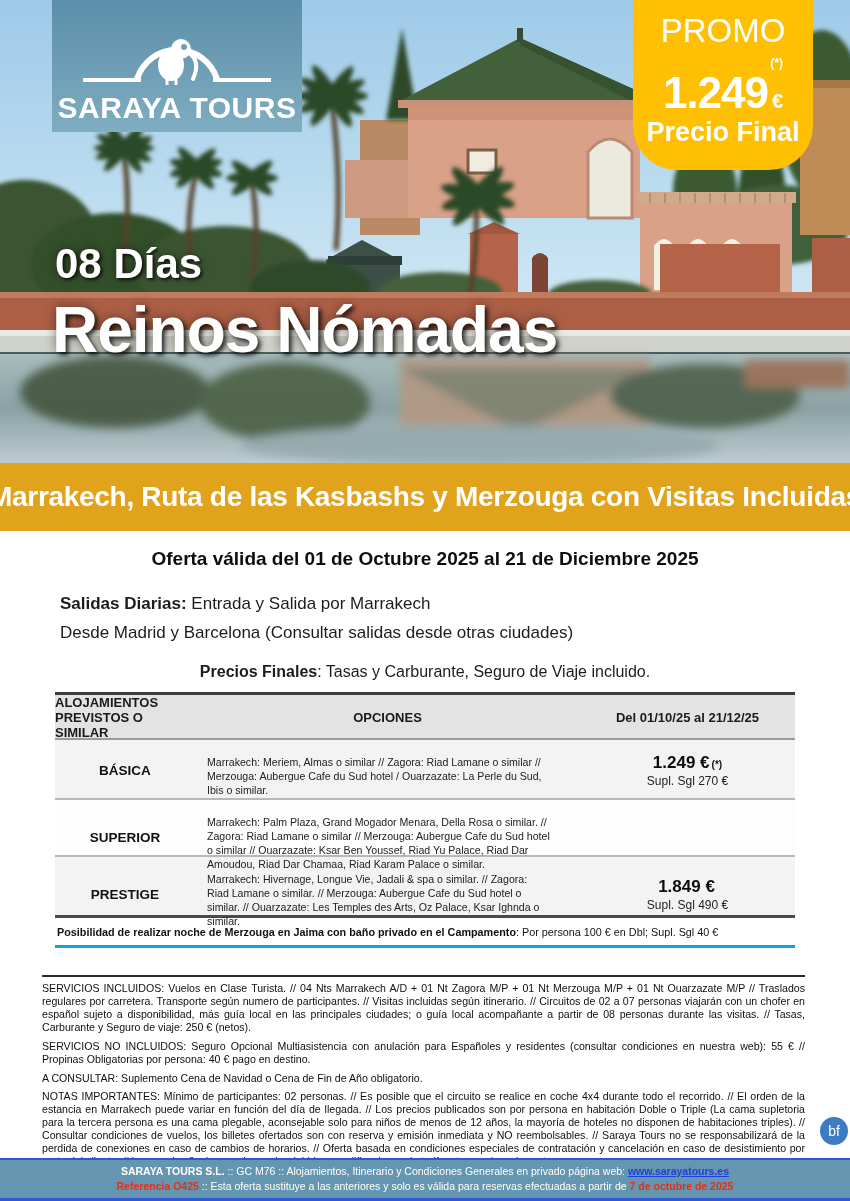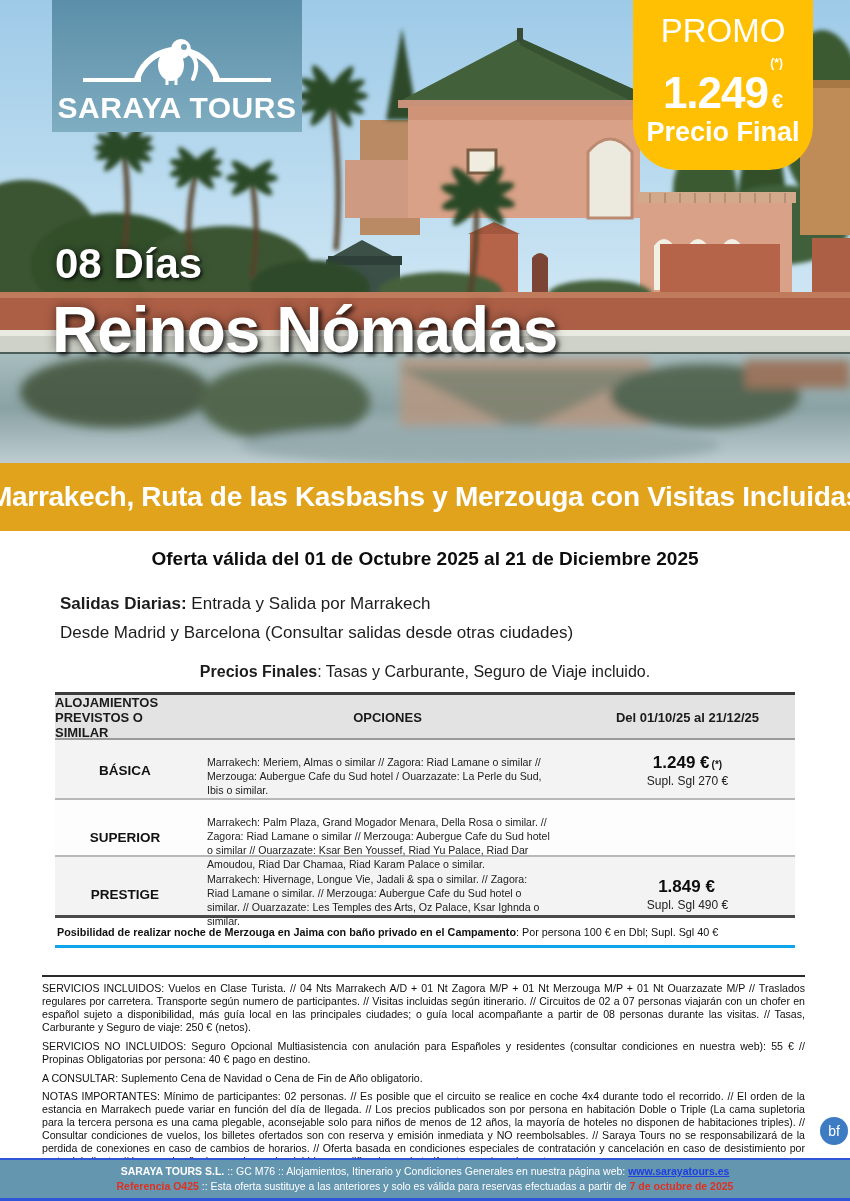--- a/index.html
+++ b/index.html
@@ -332,18 +332,18 @@
   <p><b>SERVICIOS INCLUIDOS:</b><span> Vuelos en Clase Turista. // 04 Nts Marrakech A/D + 01 Nt Zagora M/P + 01 Nt Merzouga M/P + 01 Nt Ouarzazate M/P // Traslados regulares por carretera. Transporte según numero de participantes. // Visitas incluidas según itinerario. // Circuitos de 02 a 07 personas viajarán con un chofer en español sujeto a disponibilidad, más guía local en las principales ciudades; o guía local acompañante a partir de 08 personas durante las visitas. // Tasas, Carburante y Seguro de viaje: 250 € (netos).</span></p>
   <p><b>SERVICIOS NO INCLUIDOS:</b><span> Seguro Opcional Multiasistencia con anulación para Españoles y residentes (consultar condiciones en nuestra web): 55 € // Propinas Obligatorias por persona: 40 € pago en destino.</span></p>
   <p><b>A CONSULTAR</b><span>: Suplemento Cena de Navidad o Cena de Fin de Año obligatorio.</span></p>
   <p><b>NOTAS IMPORTANTES:</b><span> Mínimo de participantes: 02 personas. // Es posible que el circuito se realice en coche 4x4 durante todo el recorrido. // El orden de la estancia en Marrakech puede variar en función del día de llegada. // Los precios publicados son por persona en habitación Doble o Triple (La cama supletoria para la tercera persona es una cama plegable, aconsejable solo para niños de menos de 12 años, la mayoría de hoteles no disponen de habitaciones triples). // Consultar condiciones de vuelos, los billetes ofertados son con reserva y emisión inmediata y NO reembolsables. // Saraya Tours no se responsabilizará de la perdida de conexiones en caso de cambios de horarios. // Oferta basada en condiciones especiales de contratación y cancelación en caso de desistimiento por parte del cliente. // Los precios finales pueden variar debido a modificaciones de tarifas, tasas y/o carburantes.</span></p>
 </div>
 
 <div class="bf-badge">bf</div>
 
 <div class="footer">
   <div>
-    <b>SARAYA TOURS S.L.</b><span> :: GC M76 ::  Alojamientos, Itinerario y Condiciones Generales en nuestra página web:  </span><span class="footer-link">www.sarayatours.es</span>
+    <b>SARAYA TOURS S.L.</b><span> :: GC M76 ::  Alojamientos, Itinerario y Condiciones Generales en privado página web:  </span><span class="footer-link">www.sarayatours.es</span>
   </div>
   <div>
     <span class="footer-red">Referencia O425</span><span> :: Esta oferta sustituye a las anteriores y solo es válida para reservas efectuadas a partir de </span><span class="footer-red">7 de octubre de 2025</span>
   </div>
 </div>
 
 </body></html>

